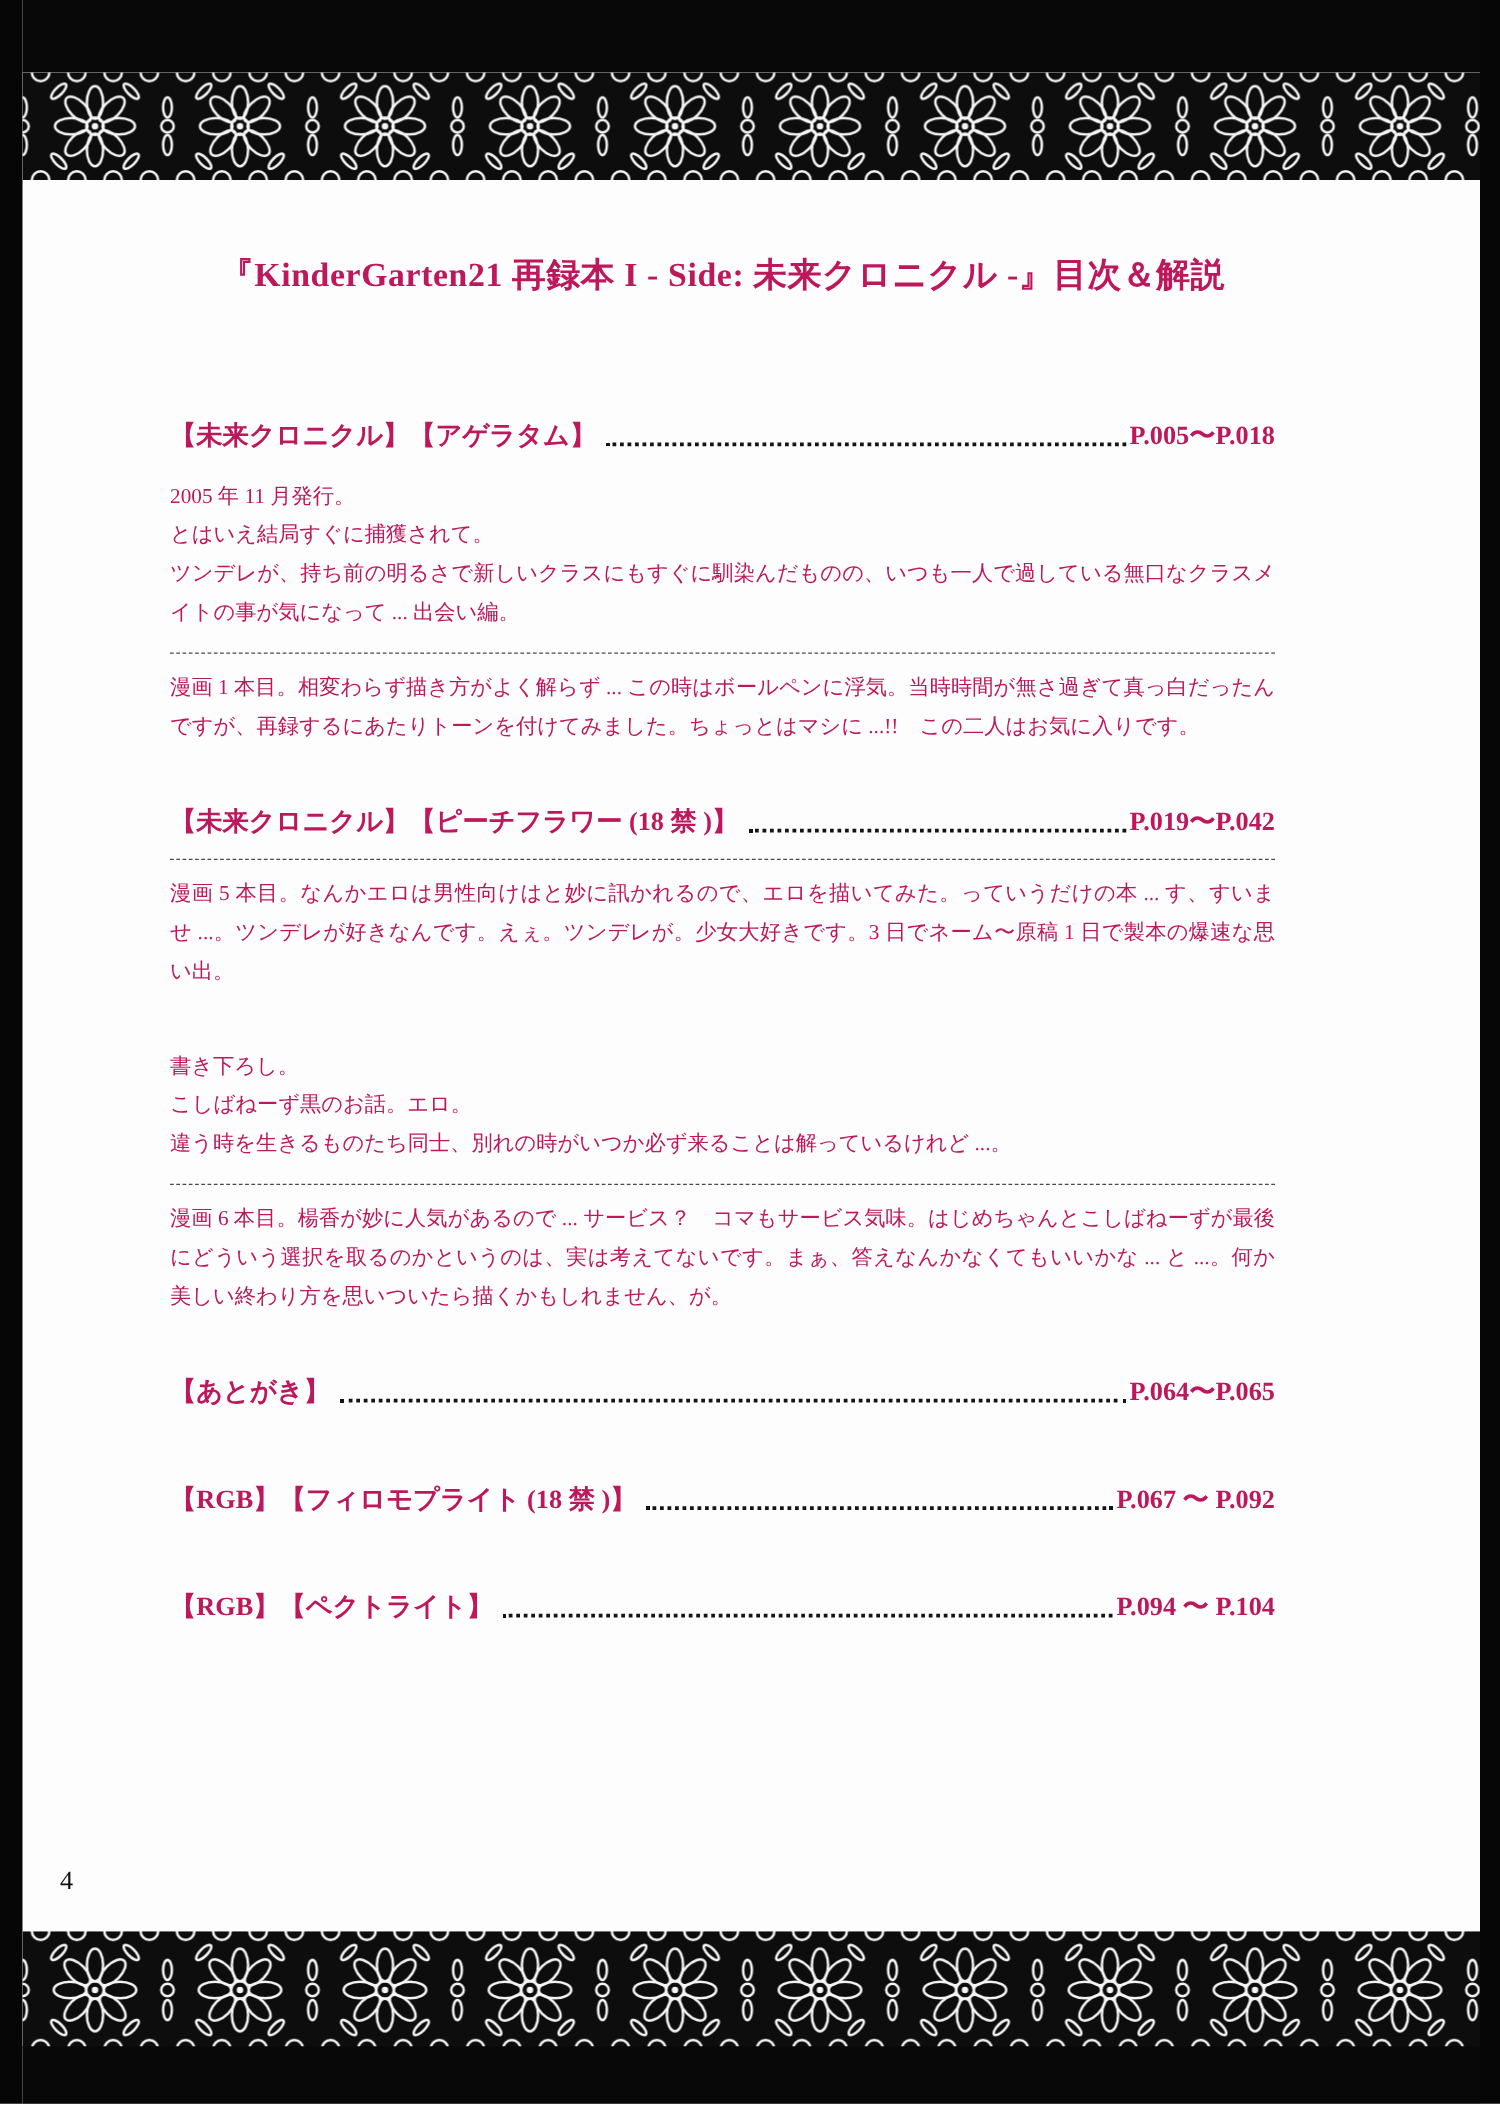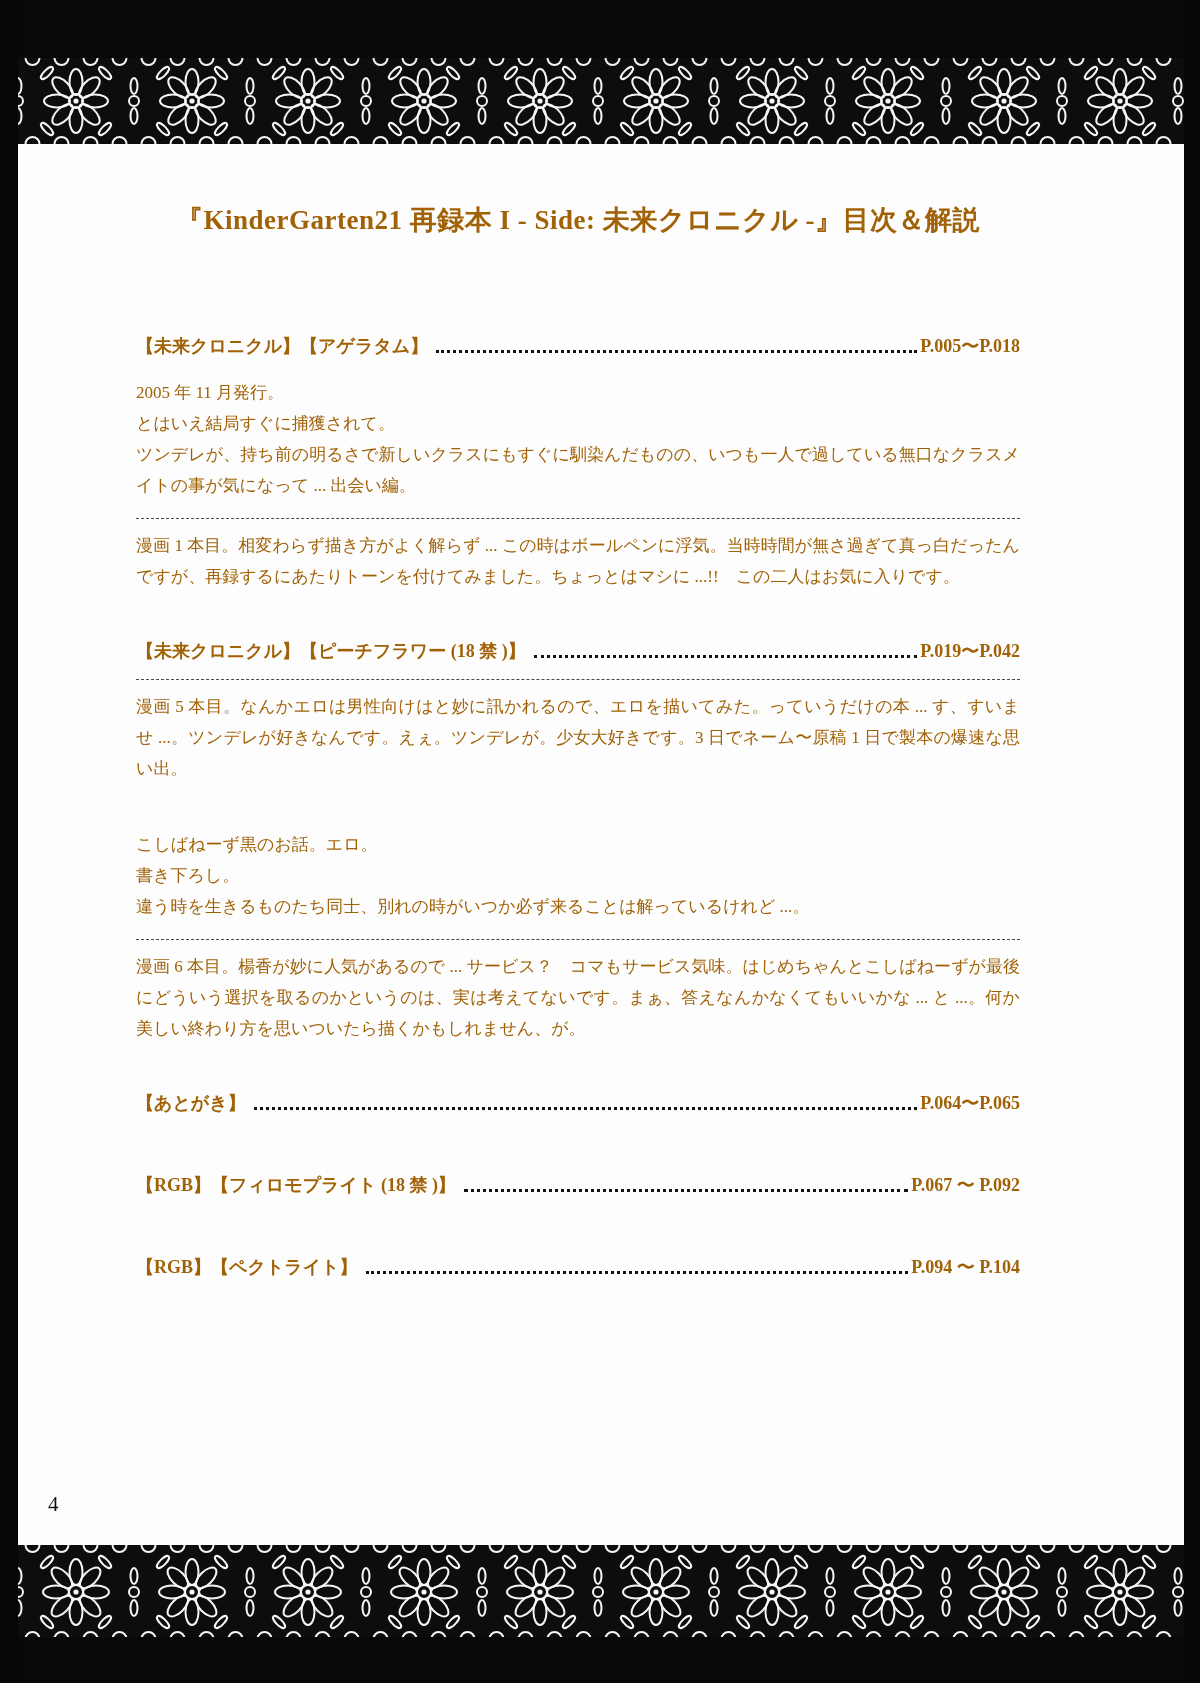--- a/index.html
+++ b/index.html
@@ -16,32 +16,32 @@
   }
   .bar-top   { position:absolute; left:0; right:0; top:0;    height:58px;  background:#080808; }
   .bar-bottom{ position:absolute; left:0; right:0; bottom:0; height:46px;  background:#080808; }
   .lace { position:absolute; left:0; right:0; display:block; }
   .lace-top    { top:58px;    height:86px; }
   .lace-bottom { top:1545px;  height:94px; }
   .lace svg { display:block; width:100%; height:100%; }
 
   .content {
     position:absolute; left:118px; top:150px; width:884px;
-    color:#a16207;
+    color:#be185d;
   }
   .doc-title {
     text-align:center;
     font-size:27px; font-weight:bold;
     letter-spacing:0.5px;
     margin:52px 0 96px 0;
   }
   .entry { margin-bottom:46px; }
   .entry-head {
     display:flex; align-items:flex-end;
-    font-size:18px; font-weight:bold;
+    font-size:21px; font-weight:bold;
     white-space:nowrap;
   }
   .entry-head .leader {
     flex:1 1 auto;
     border-bottom:3px dotted #141414;
     margin:0 3px 5px 8px;
     min-width:30px;
   }
   .entry-body {
     margin-top:20px;
@@ -160,22 +160,22 @@
         <span>【未来クロニクル】【ピーチフラワー (18 禁 )】</span>
         <span class="leader"></span>
         <span>P.019〜P.042</span>
       </div>
       <hr class="sep">
       <div class="commentary">漫画 5 本目。なんかエロは男性向けはと妙に訊かれるので、エロを描いてみた。っていうだけの本 ... す、すいませ ...。ツンデレが好きなんです。えぇ。ツンデレが。少女大好きです。3 日でネーム〜原稿 1 日で製本の爆速な思い出。</div>
     </div>
 
     <div class="entry">
       <div class="entry-body">
+        <div>書き下ろし。</div>
         <div>こしばねーず黒のお話。エロ。</div>
-        <div>書き下ろし。</div>
         <div>違う時を生きるものたち同士、別れの時がいつか必ず来ることは解っているけれど ...。</div>
       </div>
       <hr class="sep">
       <div class="commentary">漫画 6 本目。楊香が妙に人気があるので ... サービス？　コマもサービス気味。はじめちゃんとこしばねーずが最後にどういう選択を取るのかというのは、実は考えてないです。まぁ、答えなんかなくてもいいかな ... と ...。何か美しい終わり方を思いついたら描くかもしれません、が。</div>
     </div>
 
     <div class="entry short">
       <div class="entry-head">
         <span>【あとがき】</span>
         <span class="leader"></span>

